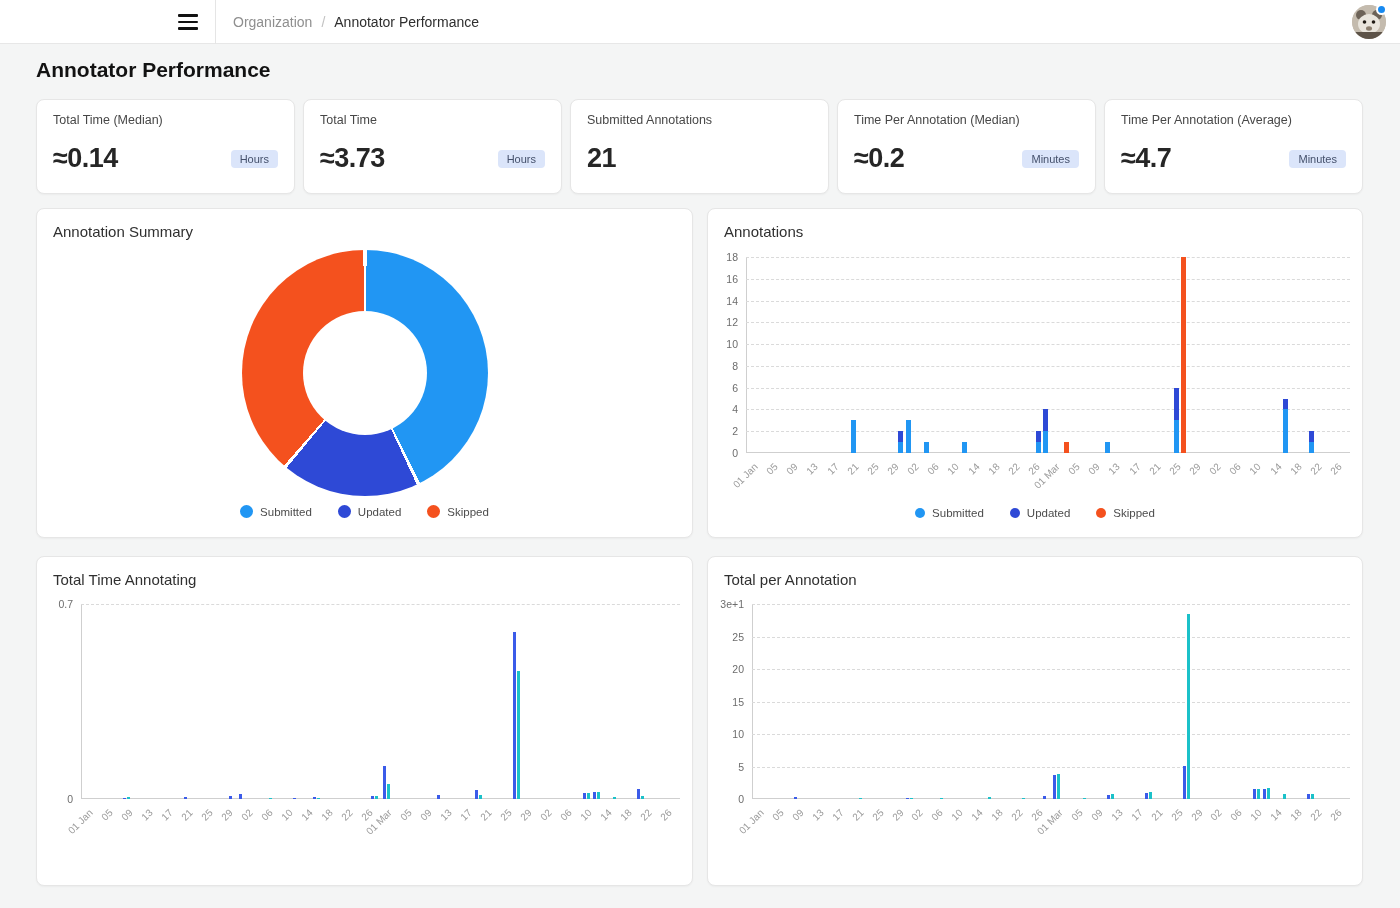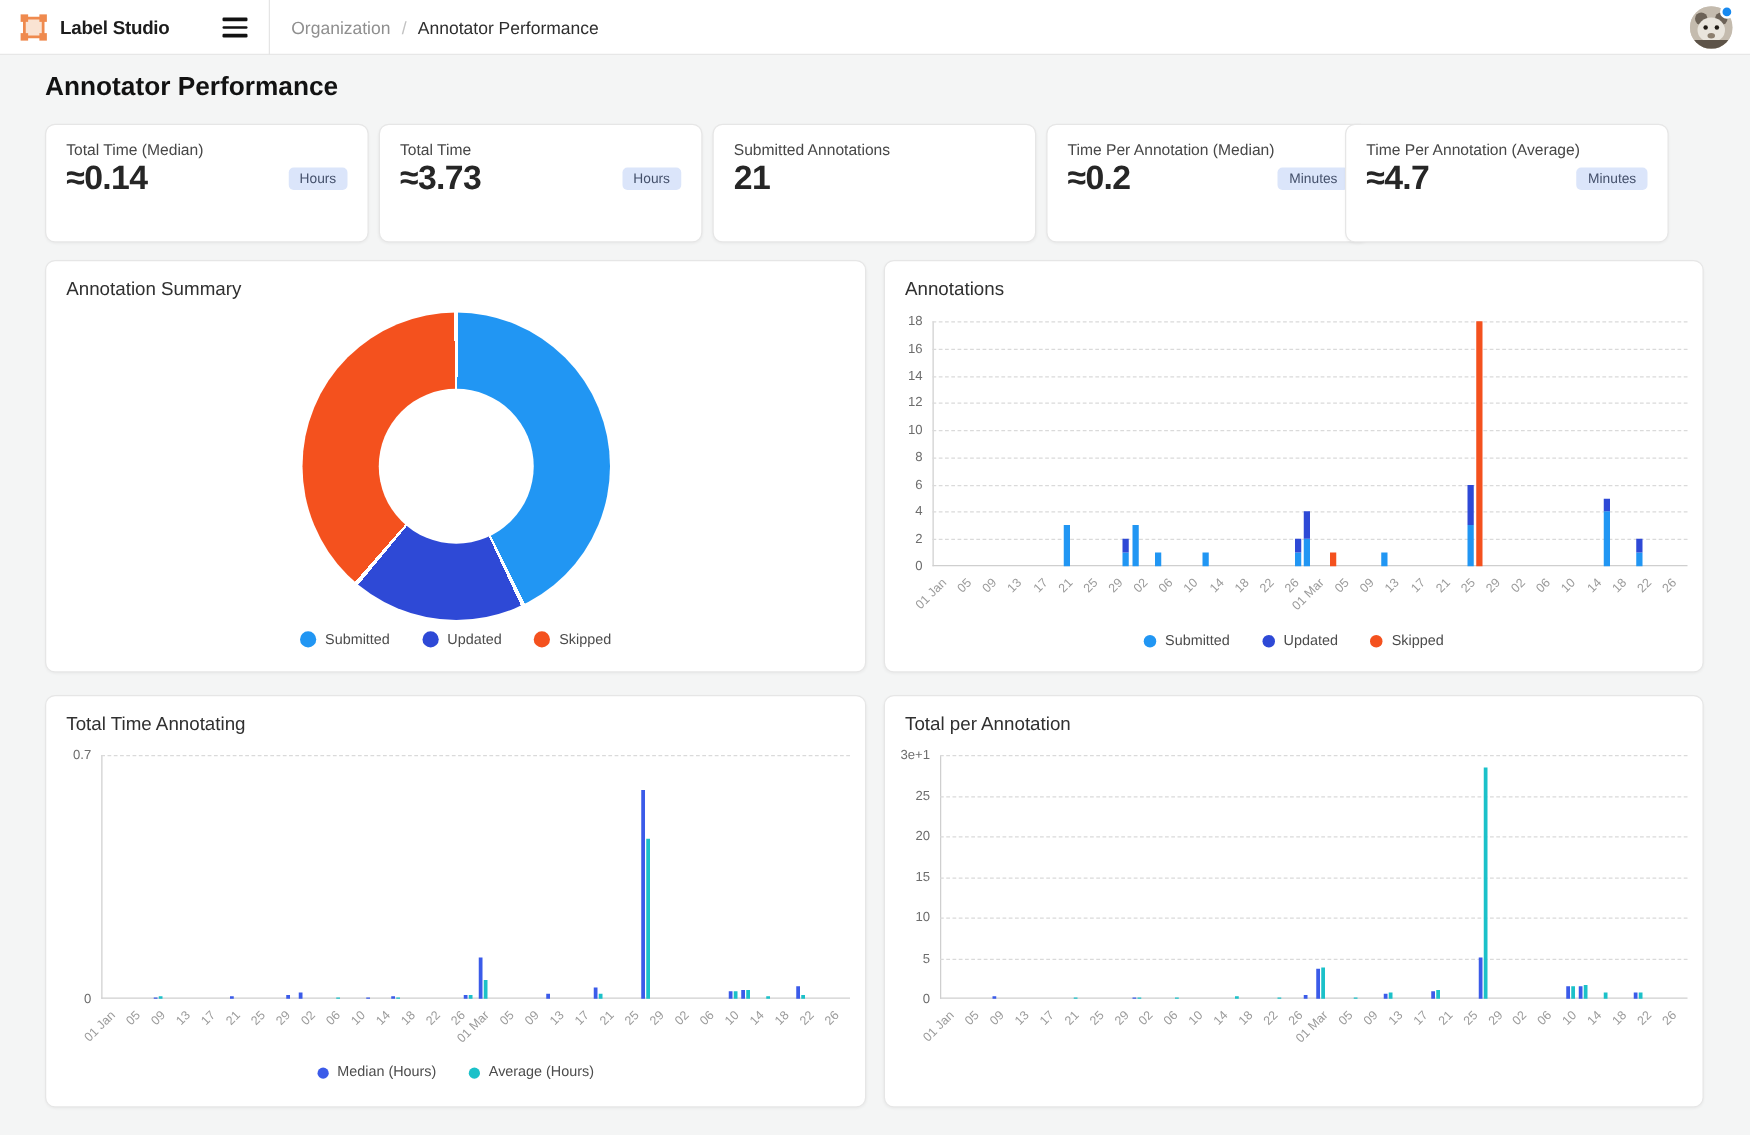--- a/index.html
+++ b/index.html
@@ -30,21 +30,21 @@
   .avatar .dot { position:absolute; right:-1px; top:-1px; width:11px; height:11px; border-radius:50%; background:#1789f0; border:2px solid #fff; }
   
   .page-title { position:absolute; left:36px; top:58px; font-size:21px; font-weight:700; color:#121212; }
   .card {
     position:absolute; background:#fff; border:1px solid #e6e6e6; border-radius:8px;
     box-shadow:0 1px 2px rgba(0,0,0,.04);
   }
   
   .stat-card { padding:13px 16px; height:95px; width:259px; top:99px; }
   .stat-label { font-size:12.5px; color:#474747; display:block; }
-  .stat-valrow { display:flex; align-items:center; justify-content:space-between; margin-top:0; }
+  .stat-valrow { display:flex; align-items:center; justify-content:space-between; margin-top:16px; }
   .stat-value { font-size:27px; font-weight:700; color:#262626; letter-spacing:-0.5px; }
   .unit-badge { background:#dbe5fa; color:#44506b; font-size:11px; font-weight:400; padding:3px 9px; border-radius:4px; }
   
   .chart-title { position:absolute; left:16px; top:14px; font-size:15px; font-weight:500; color:#303030; }
   .chart-body { position:absolute; inset:0; }
   .plot { position:absolute; border-left:1px solid #cfcfcf; border-bottom:1px solid #cfcfcf; }
   .gridline { position:absolute; height:0; border-top:1px dashed #dadada; }
   .ytick-label { position:absolute; font-size:10.5px; color:#6d6d6d; text-align:right; }
   .xtick-label { position:absolute; font-size:10px; color:#9b9b9b; white-space:nowrap; width:100px; text-align:right; transform-origin:100% 0; transform:rotate(-45deg); }
   .bar { position:absolute; }
@@ -52,32 +52,20 @@
   .legend-item { display:flex; align-items:center; gap:7px; cursor:pointer; }
   .legend-label { font-size:11.5px; color:#4c4c4c; }
   .legend-dot { border-radius:50%; }
   .donut { position:absolute; border-radius:50%; }
   .donut-hole { position:absolute; background:#fff; border-radius:50%; }
 </style>
 </head>
 <body>
 
 <header>
-  <div class="brand">
-    <span style="display:flex;">
-      <svg width="22" height="22" viewBox="0 0 22 22">
-        <rect x="3.5" y="3.5" width="15" height="15" fill="#fae3d3" stroke="#EF8A4E" stroke-width="2.2"></rect>
-        <rect x="0.5" y="0.5" width="6" height="6" fill="#EF8A4E"></rect>
-        <rect x="15.5" y="0.5" width="6" height="6" fill="#EF8A4E"></rect>
-        <rect x="0.5" y="15.5" width="6" height="6" fill="#EF8A4E"></rect>
-        <rect x="15.5" y="15.5" width="6" height="6" fill="#EF8A4E"></rect>
-      </svg>
-    </span>
-    <span class="app-name">Label Studio</span>
-  </div>
   <button class="hamburger">
     <span></span>
       <span></span>
       <span></span>
   </button>
   <div class="hdr-divider"></div>
   <nav class="breadcrumb">
     <span class="bc-org">Organization</span>
     <span class="bc-sep">/</span>
     <span class="bc-cur">Annotator Performance</span>
@@ -120,21 +108,21 @@
         <div class="stat-value">21</div>
       </div>
     </div>
     <div class="card stat-card" style="left: 837px;">
       <div class="stat-label">Time Per Annotation (Median)</div>
       <div class="stat-valrow">
         <div class="stat-value">≈0.2</div>
         <div class="unit-badge">Minutes</div>
       </div>
     </div>
-    <div class="card stat-card" style="left: 1076px;">
+    <div class="card stat-card" style="left: 1104px;">
       <div class="stat-label">Time Per Annotation (Average)</div>
       <div class="stat-valrow">
         <div class="stat-value">≈4.7</div>
         <div class="unit-badge">Minutes</div>
       </div>
     </div>
   </div>
 
 <section class="card" style="left:36px;top:208px;width:657px;height:330px;padding-left:48px;">
   <span class="chart-title">Annotation Summary</span>
@@ -300,30 +288,20 @@
       <div class="bar" style="left: 441.837px; width: 3px; top: 237.821px; height: 4.17857px; background: rgb(27, 193, 201);"></div>
       <div class="bar" style="left: 475.773px; width: 3px; top: 74.8571px; height: 167.143px; background: rgb(59, 91, 233);"></div>
       <div class="bar" style="left: 479.773px; width: 3px; top: 113.857px; height: 128.143px; background: rgb(27, 193, 201);"></div>
       <div class="bar" style="left: 545.657px; width: 3px; top: 235.871px; height: 6.12857px; background: rgb(59, 91, 233);"></div>
       <div class="bar" style="left: 549.657px; width: 3px; top: 235.871px; height: 6.12857px; background: rgb(27, 193, 201);"></div>
       <div class="bar" style="left: 555.64px; width: 3px; top: 235.314px; height: 6.68571px; background: rgb(59, 91, 233);"></div>
       <div class="bar" style="left: 559.64px; width: 3px; top: 234.757px; height: 7.24286px; background: rgb(27, 193, 201);"></div>
       <div class="bar" style="left: 575.613px; width: 3px; top: 239.771px; height: 2.22857px; background: rgb(27, 193, 201);"></div>
       <div class="bar" style="left: 599.567px; width: 3px; top: 232.25px; height: 9.75px; background: rgb(59, 91, 233);"></div>
       <div class="bar" style="left: 603.567px; width: 3px; top: 238.657px; height: 3.34286px; background: rgb(27, 193, 201);"></div>
-      <div class="legend" style="top: 295px;">
-        <div class="legend-item">
-          <div class="legend-dot" style="width: 9px; height: 9px; background: rgb(59, 91, 233);"></div>
-          <span class="legend-label">Median (Hours)</span>
-        </div>
-        <div class="legend-item">
-          <div class="legend-dot" style="width: 9px; height: 9px; background: rgb(27, 193, 201);"></div>
-          <span class="legend-label">Average (Hours)</span>
-        </div>
-      </div>
     </div>
 </section>
 <section class="card" style="left:707px;top:556px;width:656px;height:330px;">
   <span class="chart-title">Total per Annotation</span>
   <div class="chart-body">
       <div class="plot" style="left: 44px; top: 47px; width: 598px; height: 195px;"></div>
       <div class="gridline" style="left: 44px; width: 598px; top: 47px;"></div>
       <div class="ytick-label" style="left: 0px; width: 36px; top: 41px;">3e+1</div>
       <div class="gridline" style="left: 44px; width: 598px; top: 79.5px;"></div>
       <div class="ytick-label" style="left: 0px; width: 36px; top: 73.5px;">25</div>

